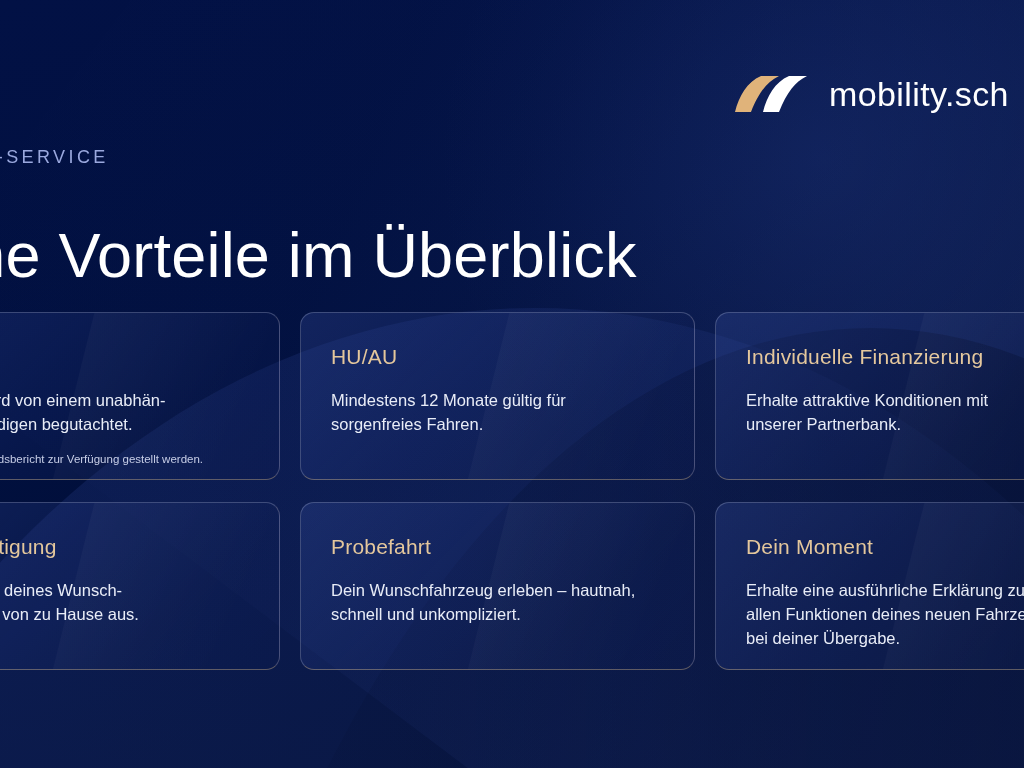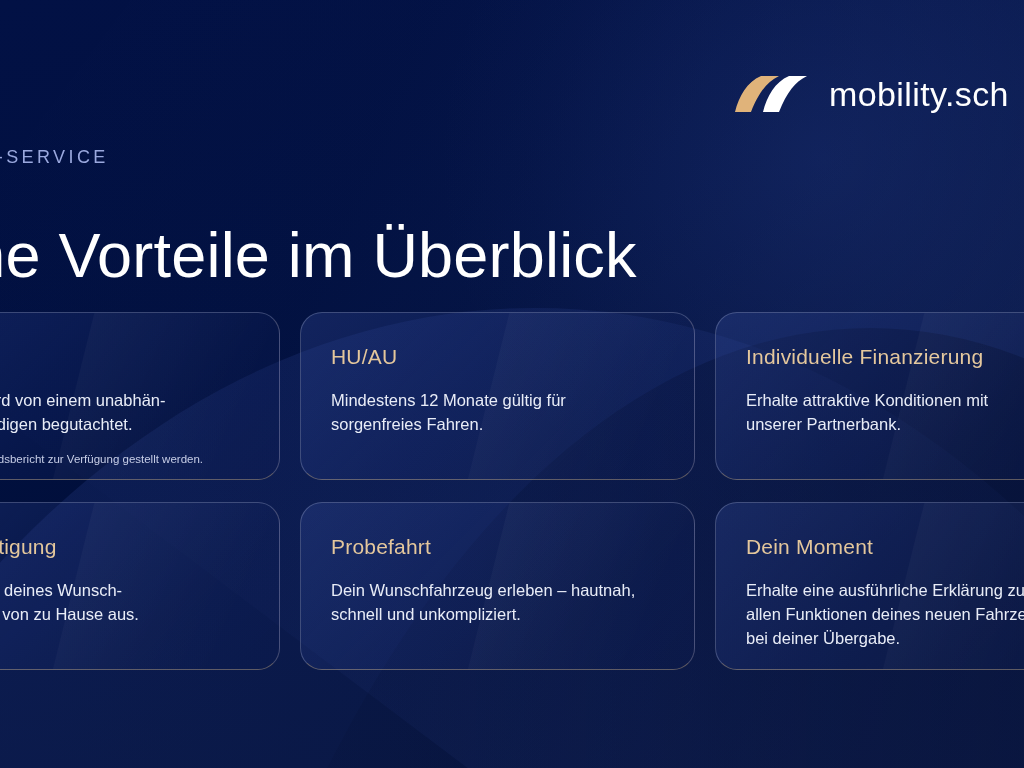--- a/index.html
+++ b/index.html
@@ -117,21 +117,21 @@
     width: 1330px;
     display: grid;
     grid-template-columns: repeat(3, 395px);
     grid-auto-rows: 168px;
     column-gap: 20px;
     row-gap: 22px;
   }
 
   .card {
     position: relative;
-    border-radius: 22px;
+    border-radius: 14px;
     padding: 32px 30px 22px 30px;
     box-sizing: border-box;
     background:
       linear-gradient(135deg, rgba(56,80,162,0.30) 0%, rgba(36,56,132,0.22) 42%, rgba(20,36,96,0.20) 70%, rgba(14,28,82,0.22) 100%);
     border: 1px solid rgba(168,176,210,0.33);
     border-bottom-color: rgba(196,168,126,0.45);
     border-right-color: rgba(180,172,186,0.34);
     overflow: hidden;
   }
   .card::after {

